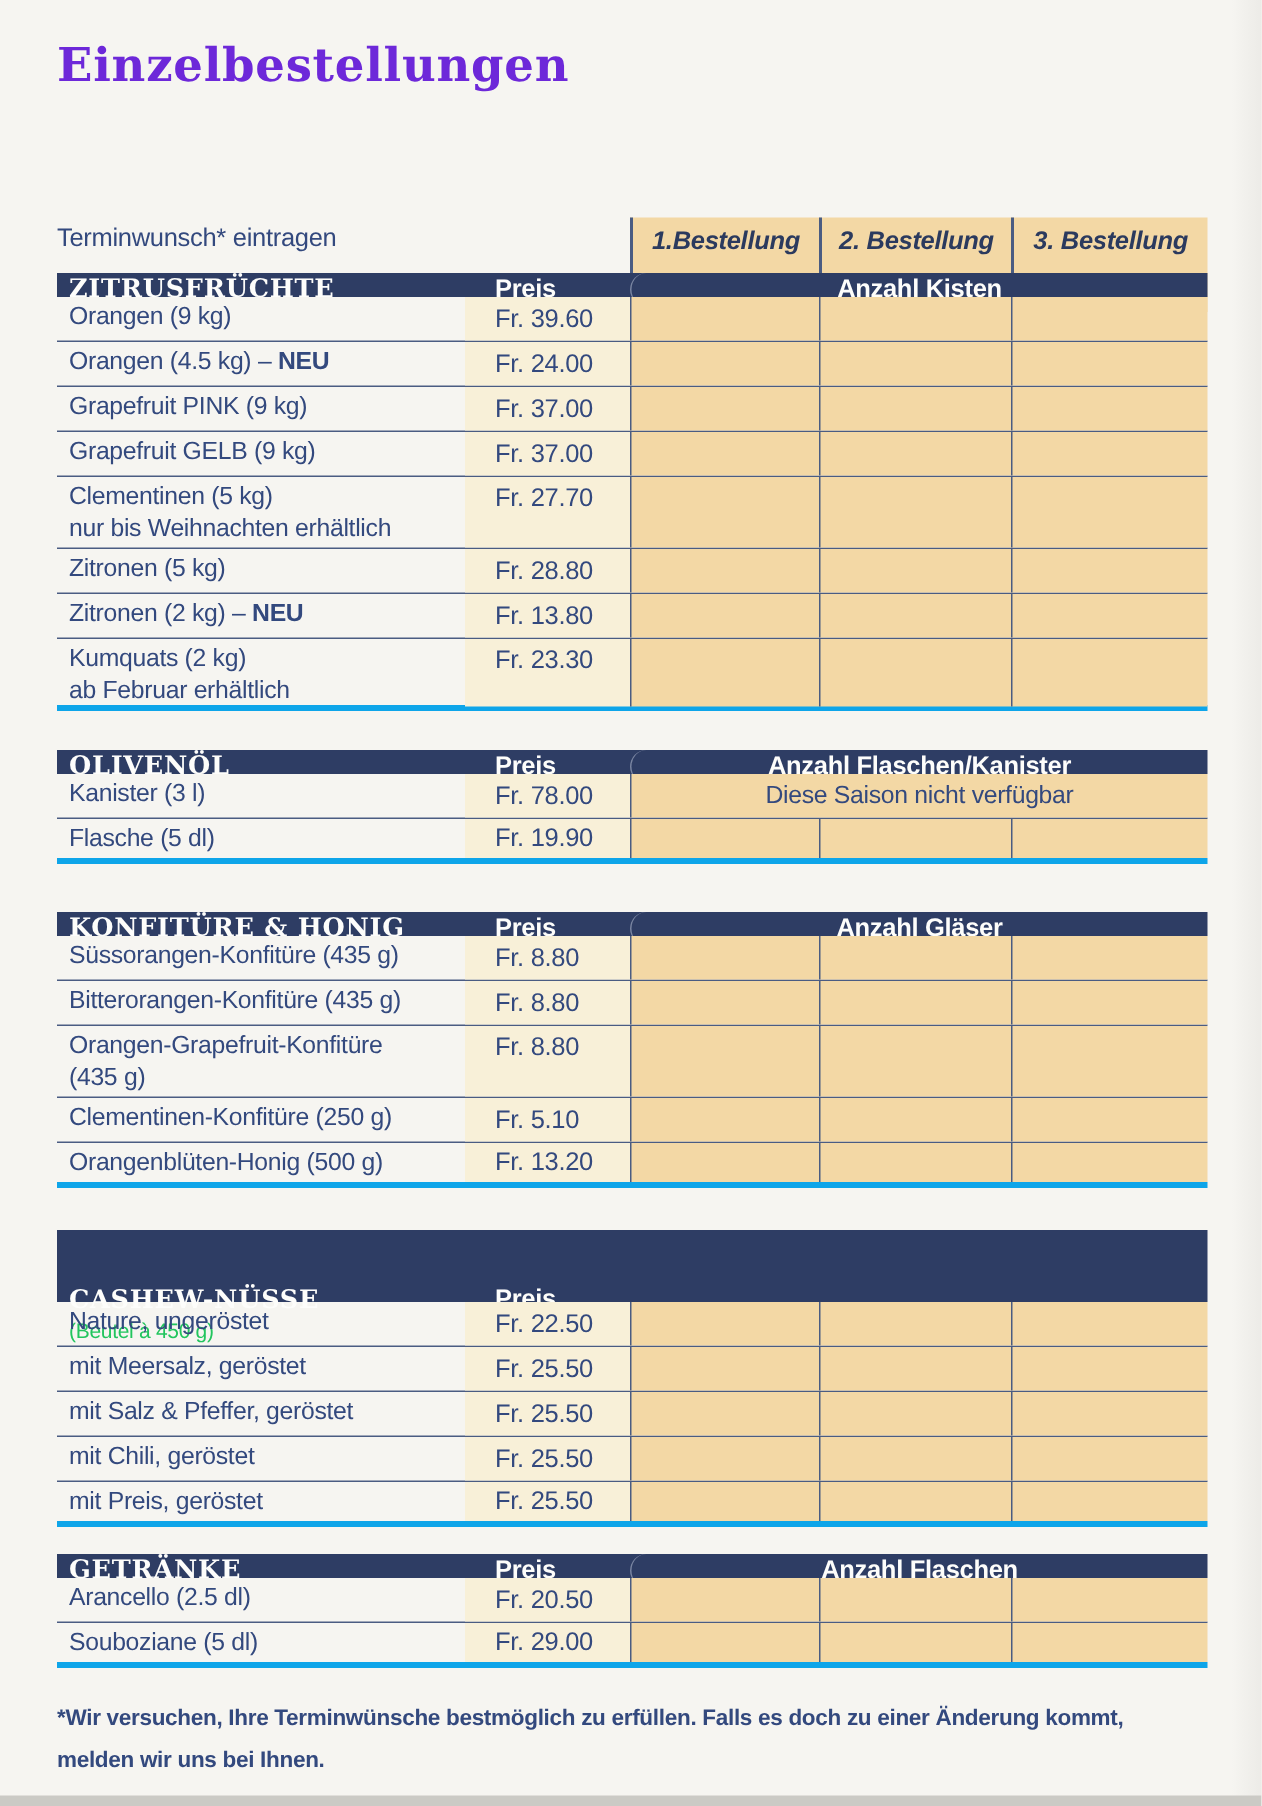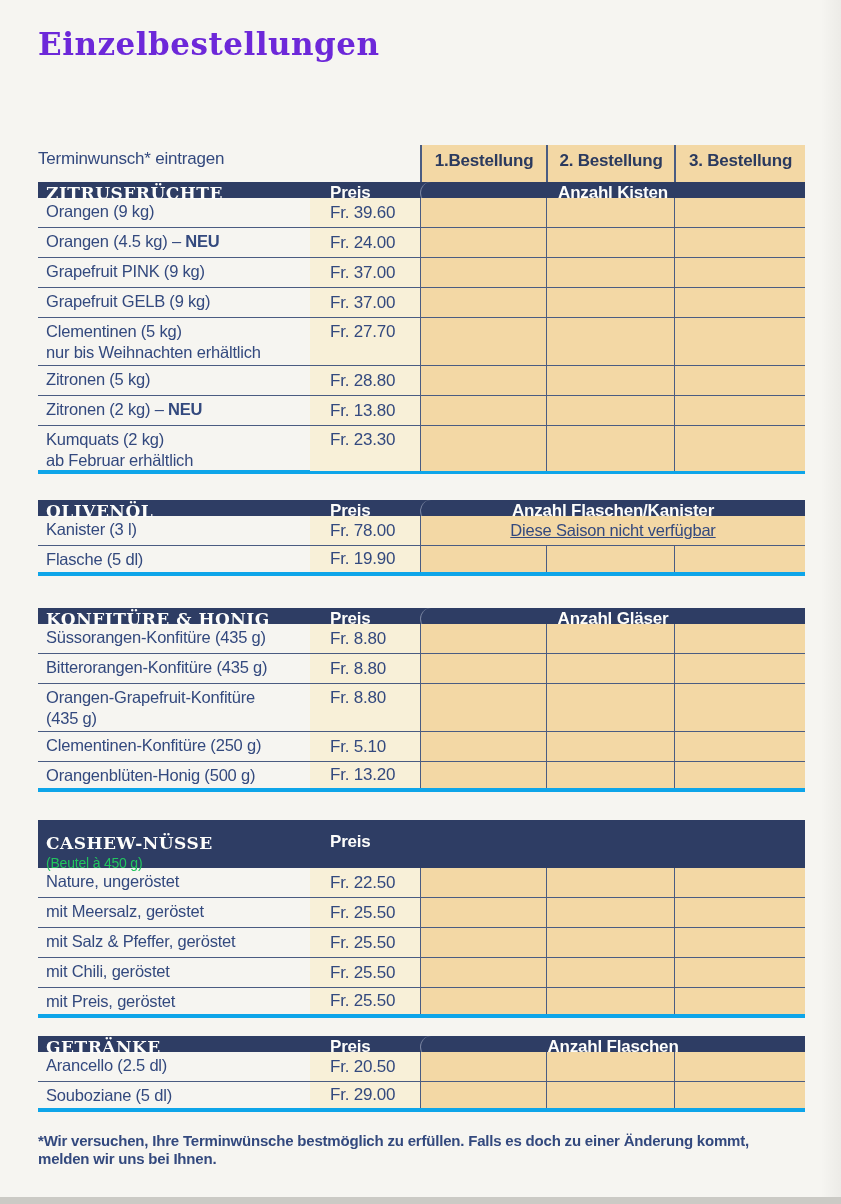--- a/index.html
+++ b/index.html
@@ -11,50 +11,50 @@
   .page{position:relative;width:841px;height:1204px;background:var(--bg);overflow:hidden;margin:0 auto;}
   .page-title{position:absolute;left:38px;top:26px;font-family:"DejaVu Serif",serif;
     font-weight:bold;font-size:31px;color:#6d28d9;letter-spacing:.5px;}
   
   .schedule{position:absolute;left:38px;top:112px;width:767px;height:63px;margin-top:33px;}
   .sched-label{position:absolute;left:0;top:4px;font-size:17px;color:var(--text);letter-spacing:-.2px;}
   .sched-arrow{position:absolute;left:0;top:34px;}
   .sched-boxes{position:absolute;left:382px;top:0;width:385px;height:63px;display:grid;
     grid-template-columns:126px 128px 131px;}
   .sched-box{background:var(--tan);border-left:2px solid var(--line);padding-top:6px;
-    text-align:center;font-weight:bold;font-size:17px;color:#2b3a5e;letter-spacing:-.2px;}
+    text-align:center;font-weight:bold;font-size:17px;color:#2b3a5e;letter-spacing:-.2px;font-style:italic;}
   
   .order-table{position:absolute;left:38px;width:767px;}
   .thead{display:grid;grid-template-columns:272px 110px 385px;background:var(--navy);height:16px;}
   .tall-head .thead{height:48px;}
   .th{display:flex;align-items:center;color:#fdfdfb;font-size:17px;font-weight:bold;letter-spacing:-.2px;}
-  .tall-head .th{align-items:flex-start;padding-top:12px;}
+  .tall-head .th{align-items:flex-start;padding-top:12px;margin-top:24px;}
   .th-name{padding-left:8px;display:flex;}
   .tall-head .th-name{flex-direction:column;align-items:flex-start;}
   .sec-title{font-family:"DejaVu Serif",serif;font-size:17px;letter-spacing:.5px;line-height:22px;}
   .sec-subtitle{font-weight:normal;font-size:14px;line-height:18px;color:#22c55e;}
   .th-preis{padding-left:20px;}
   .th-qty{justify-content:center;border-left:1px solid rgba(215,222,238,.45);border-radius:11px;}
   .trow{display:grid;grid-template-columns:272px 110px 126px 128px 131px;height:30px;
     border-bottom:1px solid var(--line);}
   .trow.tall{height:48px;}
   .trow:last-child{border-bottom:4px solid #0ea5e9;}
   .td{display:flex;align-items:center;font-size:16.5px;color:var(--text);letter-spacing:-.2px;}
   .td-name{padding-left:8px;display:block;line-height:26px;}
   .trow.tall .td-name{line-height:21px;padding-top:3px;}
   .td-name b{font-weight:bold;}
   .note{display:block;}
   .td-price{padding-left:20px;background:var(--cream);font-size:17px;}
   .trow.tall .td-price{align-items:flex-start;padding-top:4px;}
   .td-qty{background:var(--tan);border-left:1px solid var(--line);}
   .td-qty-note{grid-column:3/6;background:var(--tan);border-left:1px solid var(--line);
-    justify-content:center;font-size:16.5px;text-decoration:underline;}
+    justify-content:center;font-size:16.5px;}
   
   .footnote{position:absolute;left:38px;top:1132px;width:742px;font-size:15px;font-weight:bold;
-    color:var(--text);line-height:18px;letter-spacing:-.2px;}
+    color:var(--text);line-height:28px;letter-spacing:-.2px;}
   
   .scan-bottom{position:absolute;left:0;bottom:0;width:841px;height:7px;background:#cbcac5;}
   .scan-right{position:absolute;right:0;top:0;width:20px;height:1204px;
     background:linear-gradient(to right,rgba(120,120,115,0),rgba(120,120,115,.08));}
 </style>
 </head>
 <body>
 
 <div class="page">
   <h1 class="page-title">Einzelbestellungen</h1>

